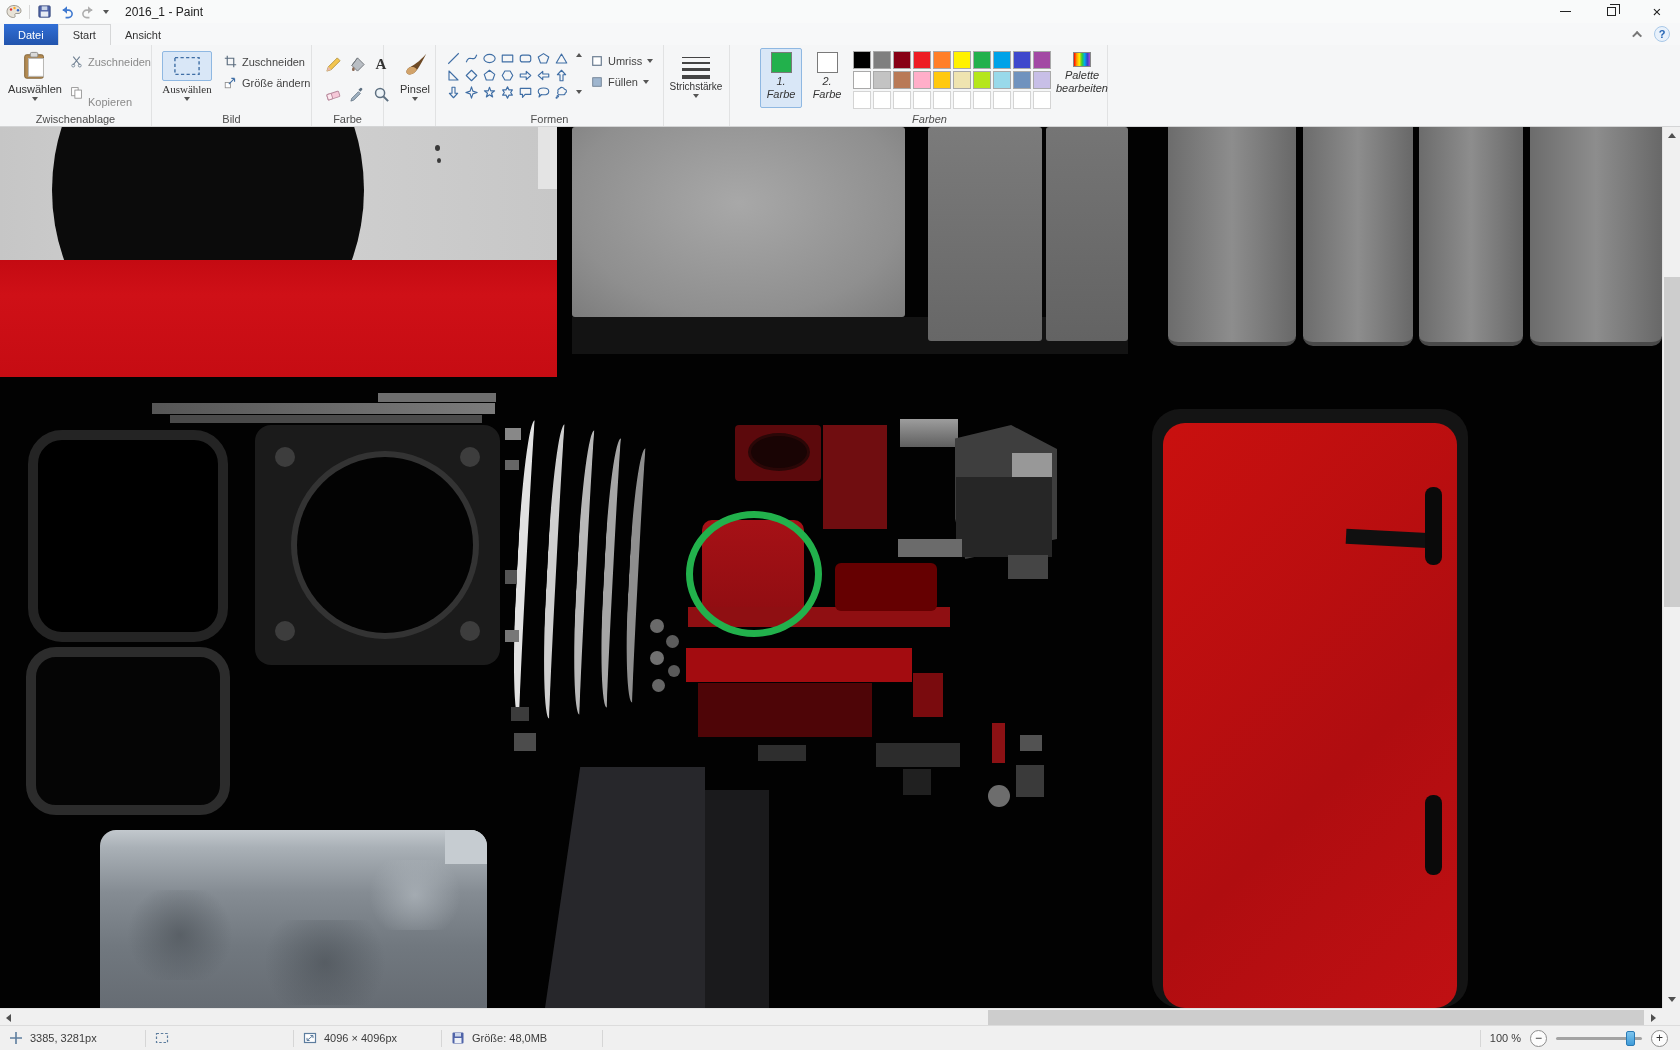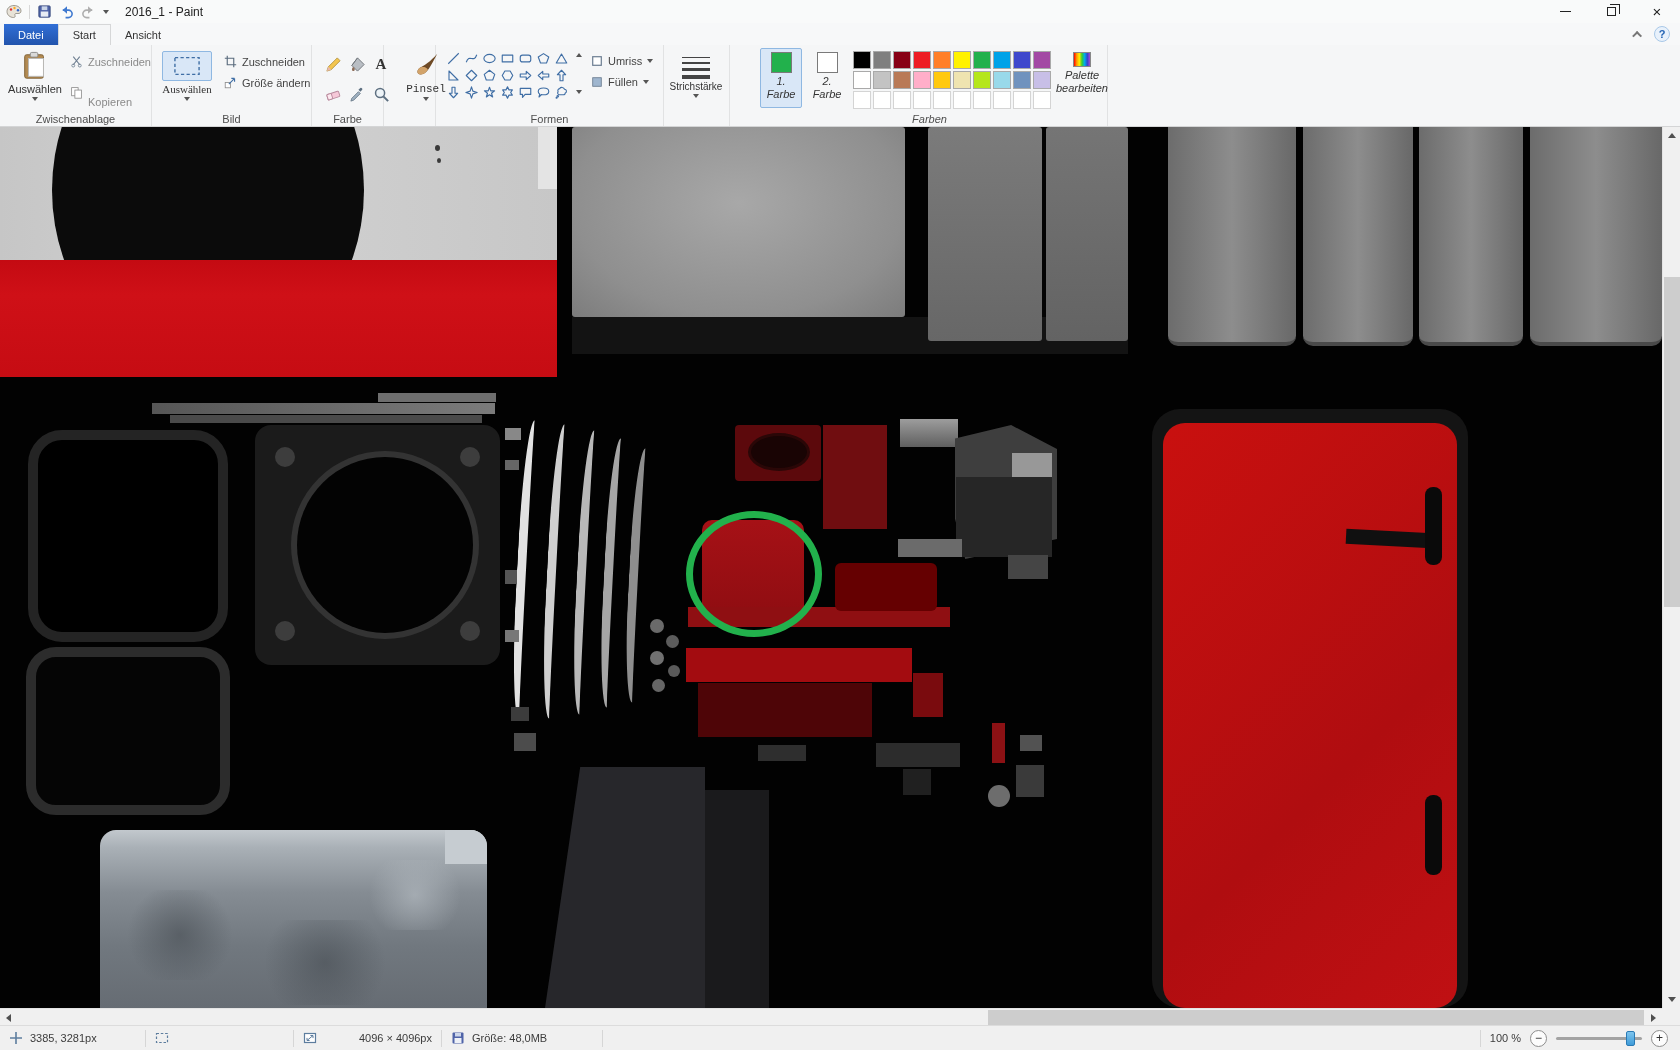--- a/index.html
+++ b/index.html
@@ -266,21 +266,21 @@
         <svg width="17" height="17" viewBox="0 0 18 18">
             <circle cx="7.5" cy="7.5" r="4.8" fill="#eef4f8" stroke="#5d6f80" stroke-width="1.6"></circle>
             <line x1="11" y1="11" x2="16" y2="16" stroke="#5d6f80" stroke-width="2.2"></line>
           </svg>
       </span>
     </div>
     <div class="group-label">Farbe</div>
   </div>
 
   <div class="group g-brush">
-    <div class="bigbtn" style="left:20px;width:44px;font-family:Liberation Mono, monospace;">
+    <div class="bigbtn" style="left:9px;width:44px;">
       <span class="iconbox">
         <svg width="30" height="30" viewBox="0 0 32 32">
             <path d="M28 3 C20 12 15 15 10 17.5 c-4 2-4.5 7.5.5 7.5 6.5 0 10-8 17.5-22z" fill="#6e4a26"></path>
             <path d="M10 17.5 c-4 2-4.5 7.5.5 7.5 3.5 0 6-2.5 7.5-5.5 -2.5-2.8-5-2.8-8-2z" fill="#d2a36a"></path>
           </svg>
       </span>
       <span>Pinsel</span>
       <span class="dn"></span>
     </div>
   </div>
@@ -613,21 +613,21 @@
       </svg>
     <span>3385, 3281px</span>
   </div>
   <span class="sb-sep"></span>
   <div class="sb-sec" style="width:147px;">
     <svg class="sbi" viewBox="0 0 14 14">
         <rect x="1.5" y="2.5" width="11" height="9" fill="none" stroke="#5d7d9e" stroke-width="1.2" stroke-dasharray="2.5 1.8"></rect>
       </svg>
   </div>
   <span class="sb-sep"></span>
-  <div class="sb-sec" style="width:147px;justify-content:space-between;">
+  <div class="sb-sec" style="width:147px;">
     <svg class="sbi" viewBox="0 0 14 14">
         <rect x="1.5" y="2.5" width="11" height="9" fill="#fff" stroke="#5d7d9e" stroke-width="1.2"></rect>
         <path d="M4 9.5 L10 4.5 M10 4.5 h-2.6 M10 4.5 v2.6 M4 9.5 h2.6 M4 9.5 v-2.6" stroke="#5d7d9e" stroke-width="1" fill="none"></path>
       </svg>
     <span>4096 × 4096px</span>
   </div>
   <span class="sb-sep"></span>
   <div class="sb-sec" style="width:160px;">
     <svg class="sbi" viewBox="0 0 14 14">
         <rect x="1.5" y="1.5" width="11" height="11" rx="1" fill="#4f63a8"></rect>

